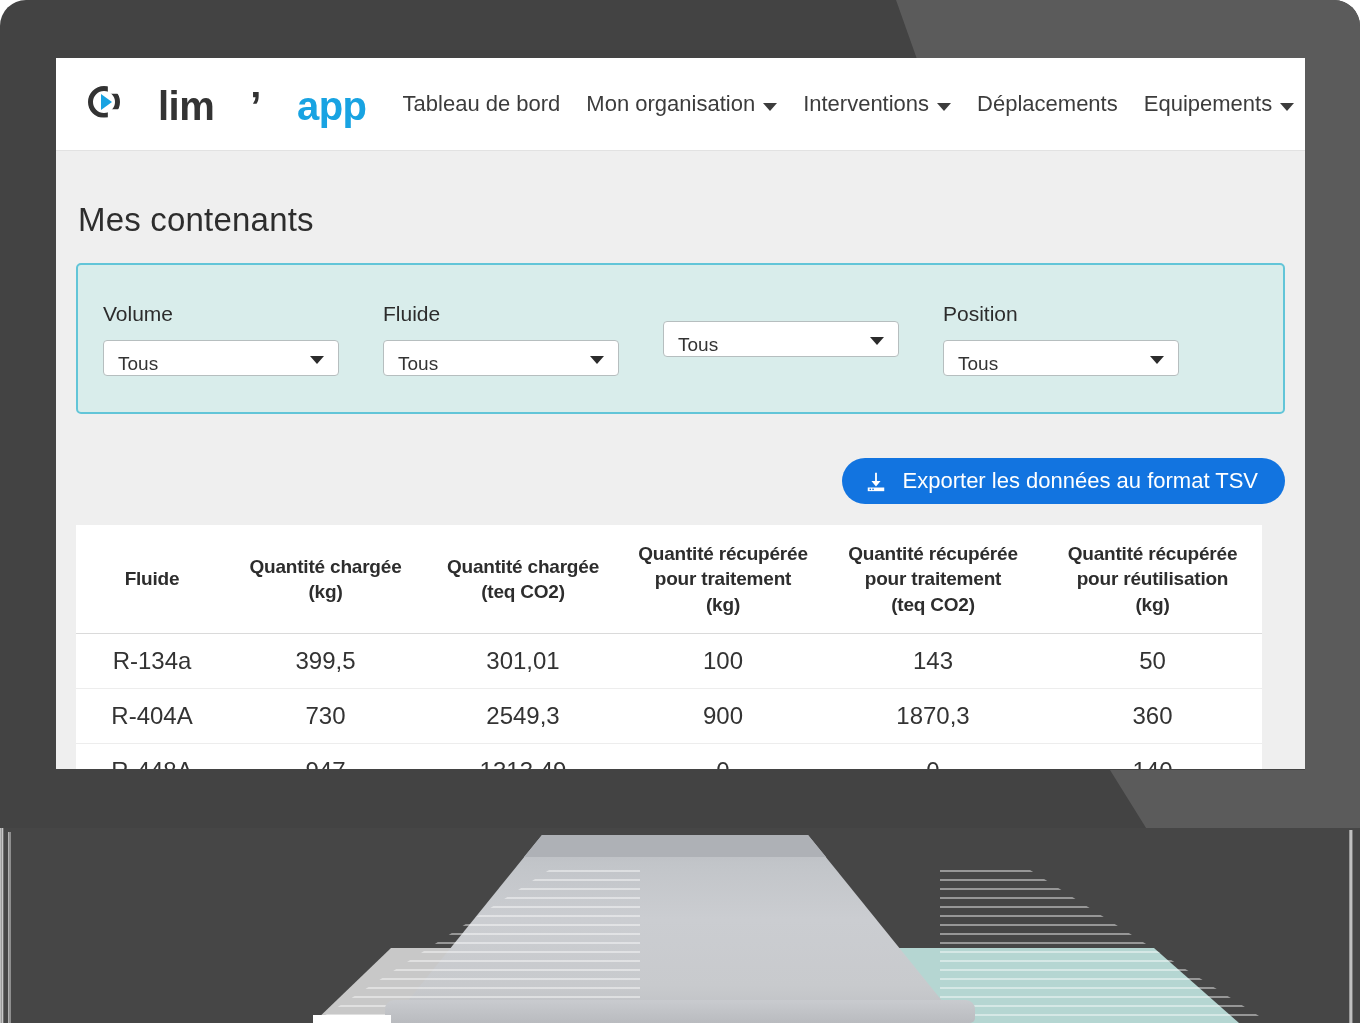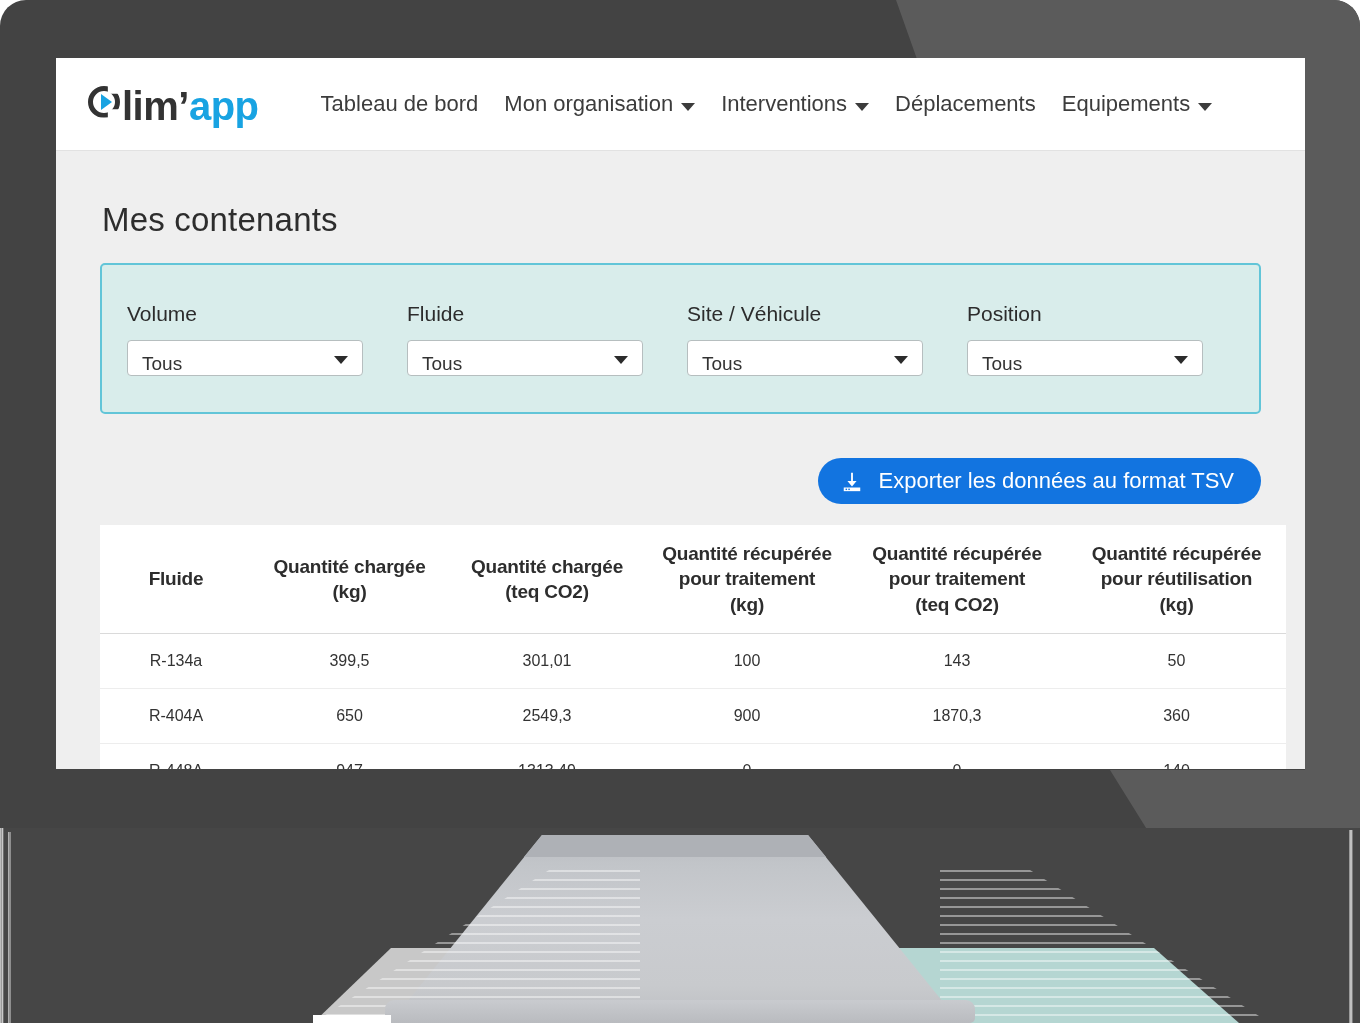--- a/index.html
+++ b/index.html
@@ -154,22 +154,23 @@
     align-items: center;
     padding-left: 32px;
     border-bottom: 1px solid #e2e2e2;
   }
   .logo {
     display: flex;
     align-items: baseline;
     font-size: 40px;
     font-weight: 700;
     letter-spacing: -0.5px;
-    margin-right: 62px;
+    margin-right: 36px;
     user-select: none;
+    gap: 36px;
   }
   .logo .c-wrap {
     position: relative;
     display: inline-block;
     width: 34px; height: 40px;
   }
   .logo .c-ring {
     position: absolute;
     left: 0; top: 6px;
     width: 32px; height: 32px;
@@ -207,21 +208,21 @@
     border-left: 7px solid transparent;
     border-right: 7px solid transparent;
     border-top: 8px solid #3c3c3c;
     display: inline-block;
     position: relative;
     top: 3px;
   }
 
   
   .page {
-    padding: 0 44px;
+    padding: 0 20px;
     background: #efefef;
     height: 618px;
   }
   .page-title {
     font-size: 33px;
     color: #2d2d2d;
     font-weight: 400;
     margin: 50px 0 0 2px;
     letter-spacing: .2px;
   }
@@ -303,21 +304,21 @@
     color: #2d2d2d;
     line-height: 1.33;
     text-align: center;
     vertical-align: middle;
     padding: 16px 6px;
     height: 94px;
     border-bottom: 1px solid #dadada;
     letter-spacing: -0.2px;
   }
   tbody td {
-    font-size: 16px;
+    font-size: 24px;
     color: #333333;
     text-align: center;
     height: 55px;
     border-bottom: 1px solid #ededed;
   }
   tbody tr:last-child td { border-bottom: none; }
   col.c-fluide { width: 152px; }
   col.c-q1 { width: 195px; }
   col.c-q2 { width: 200px; }
   col.c-q3 { width: 200px; }
@@ -397,21 +398,20 @@
 
         <div class="filter-group">
           <div class="filter-label">Fluide</div>
           <div class="select-box">
             <span class="select-value">Tous</span>
             <span class="select-caret"></span>
           </div>
         </div>
 
         <div class="filter-group">
-          <div class="filter-label">Site / Véhicule</div>
           <div class="select-box">
             <span class="select-value">Tous</span>
             <span class="select-caret"></span>
           </div>
         </div>
 
         <div class="filter-group">
           <div class="filter-label">Position</div>
           <div class="select-box">
             <span class="select-value">Tous</span>
@@ -479,21 +479,21 @@
             <tr>
               <td>R-134a</td>
               <td>399,5</td>
               <td>301,01</td>
               <td>100</td>
               <td>143</td>
               <td>50</td>
             </tr>
             <tr>
               <td>R-404A</td>
-              <td>650</td>
+              <td>730</td>
               <td>2549,3</td>
               <td>900</td>
               <td>1870,3</td>
               <td>360</td>
             </tr>
             <tr>
               <td>R-448A</td>
               <td>947</td>
               <td>1313.49</td>
               <td>0</td>

